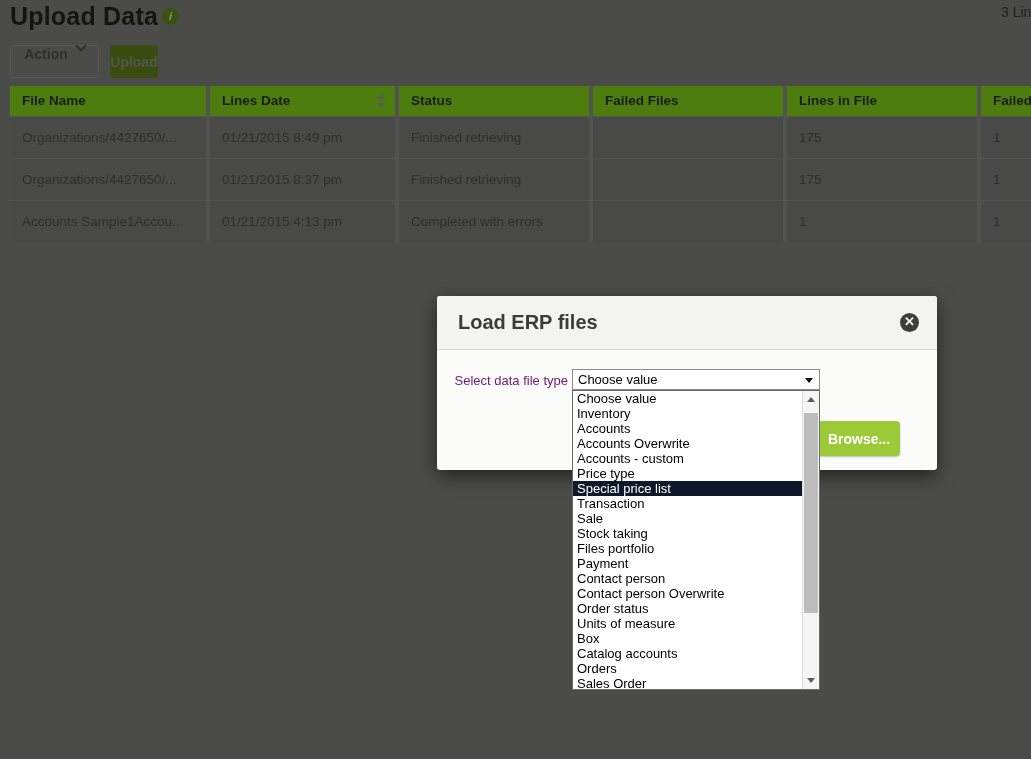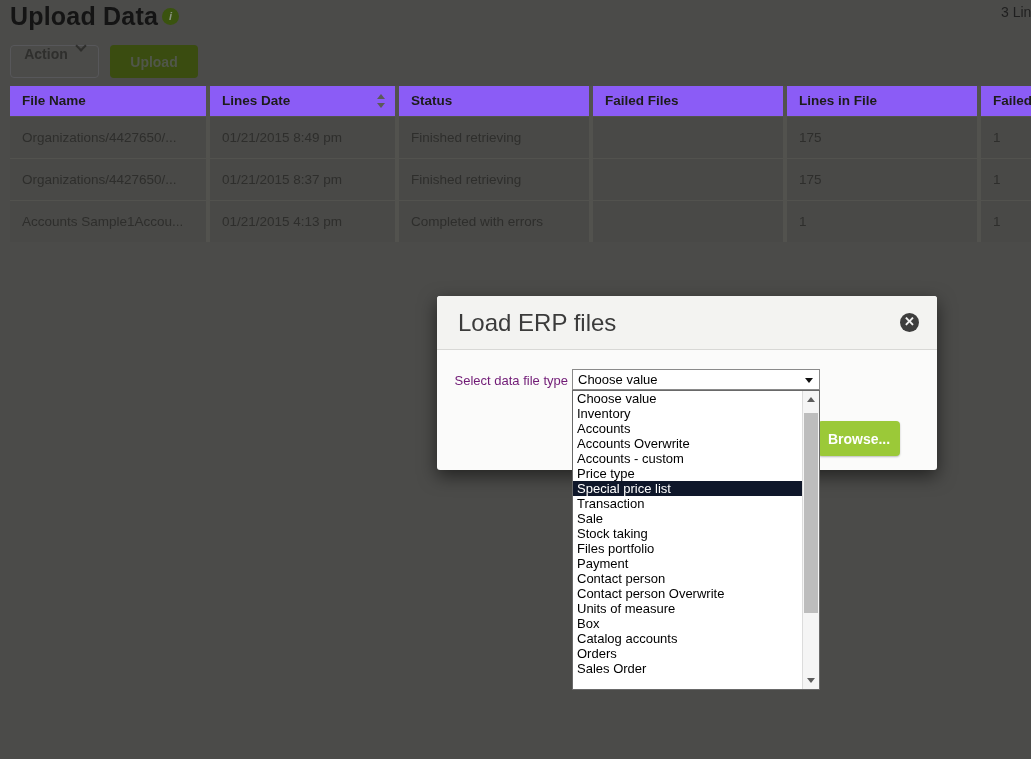--- a/index.html
+++ b/index.html
@@ -33,38 +33,38 @@
     color:#2f2f2d; font-weight:bold; font-size:14px;
     display:flex; justify-content:center; gap:9px;
     cursor:pointer;
   }
   .chevron-down {
     width:8px; height:8px; margin-top:-4px;
     border-right:2px solid #2f2f2d; border-bottom:2px solid #2f2f2d;
     transform:rotate(45deg);
   }
   .btn-upload {
-    position:absolute; left:110px; top:45px; width:88px; height:33px;
+    position:absolute; left:110px; top:45px; width:48px; height:33px;
     border:none; border-radius:4px; background:#3a4c10;
     color:#50564a; font-weight:bold; font-size:14px; cursor:pointer;
   }
 
   
   .table-wrap {
     position:absolute; left:10px; top:86px; width:1021px;
     background:#52524e; overflow:hidden;
   }
   .trow {
     display:grid;
     grid-template-columns:196px 185px 190px 190px 190px 140px;
     column-gap:4px; margin-bottom:1px;
   }
   .trow:last-child { margin-bottom:0; }
   .thead .cell {
-    background:#8b5cf6; color:#1c1c1b; font-weight:bold;
+    background:#4d7c0f; color:#1c1c1b; font-weight:bold;
     height:30px; line-height:30px; font-size:13.5px;
     padding:0 12px; position:relative; white-space:nowrap; overflow:hidden;
   }
   .tbody .cell {
     background:#494947; color:#2e2e2c;
     height:41px; line-height:41px; font-size:13.5px;
     padding:0 12px; white-space:nowrap; overflow:hidden;
   }
   .sort-icon {
     position:absolute; right:10px; top:8px; width:8px; height:14px;
@@ -81,21 +81,21 @@
     position:absolute; left:437px; top:296px; width:500px; height:174px;
     background:#fbfbfa; border-radius:3px;
     box-shadow:0 6px 18px rgba(0,0,0,0.55);
     z-index:10;
   }
   .modal-header {
     height:54px; background:#f3f3f1; border-bottom:1px solid #d8d8d6;
     border-radius:3px 3px 0 0;
     display:flex; align-items:center; padding:0 18px 0 21px;
   }
-  .modal-title { font-size:24px; font-weight:normal; color:#3b3b3b; flex:1; }
+  .modal-title { font-size:20px; font-weight:bold; color:#3b3b3b; flex:1; }
   .modal-close {
     width:19px; height:19px; border-radius:50%; background:#3d3d3d;
     color:#f2f2f2; font-size:13px; font-weight:bold;
     text-align:center; line-height:18px; cursor:pointer;
   }
   .field-label {
     position:absolute; left:8px; top:77px; width:123px;
     font-size:13px; color:#701a75; text-align:right; white-space:nowrap;
   }
   .select-box {
@@ -222,20 +222,21 @@
     <div class="option">Accounts - custom</div>
     <div class="option">Price type</div>
     <div class="option selected">Special price list</div>
     <div class="option">Transaction</div>
     <div class="option">Sale</div>
     <div class="option">Stock taking</div>
     <div class="option">Files portfolio</div>
     <div class="option">Payment</div>
     <div class="option">Contact person</div>
     <div class="option">Contact person Overwrite</div>
+    <div class="option">Order status</div>
     <div class="option">Units of measure</div>
     <div class="option">Box</div>
     <div class="option">Catalog accounts</div>
     <div class="option">Orders</div>
     <div class="option">Sales Order</div>
   </div>
   <div class="scrollbar">
     <div class="sb-btn up">
         <span class="tri-up"></span>
       </div>

